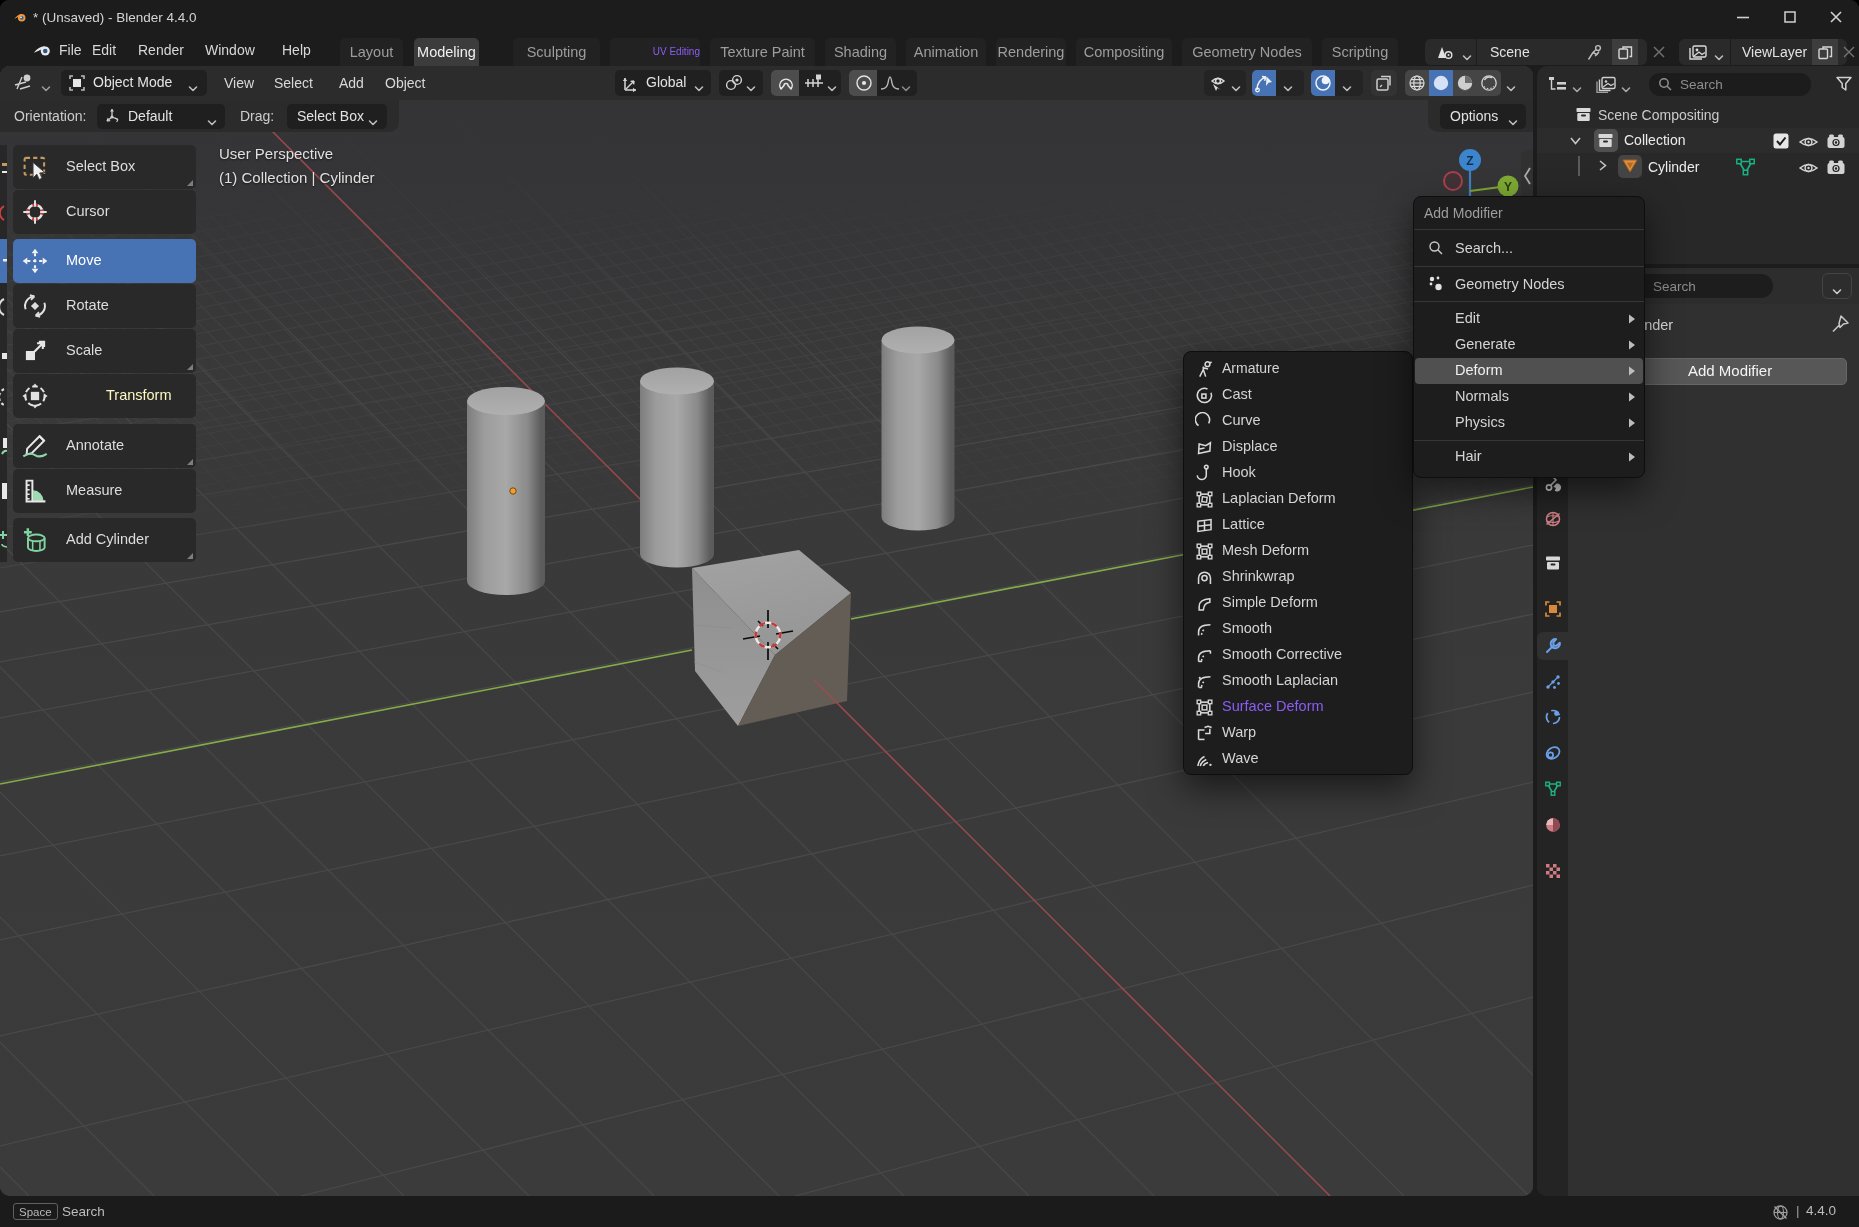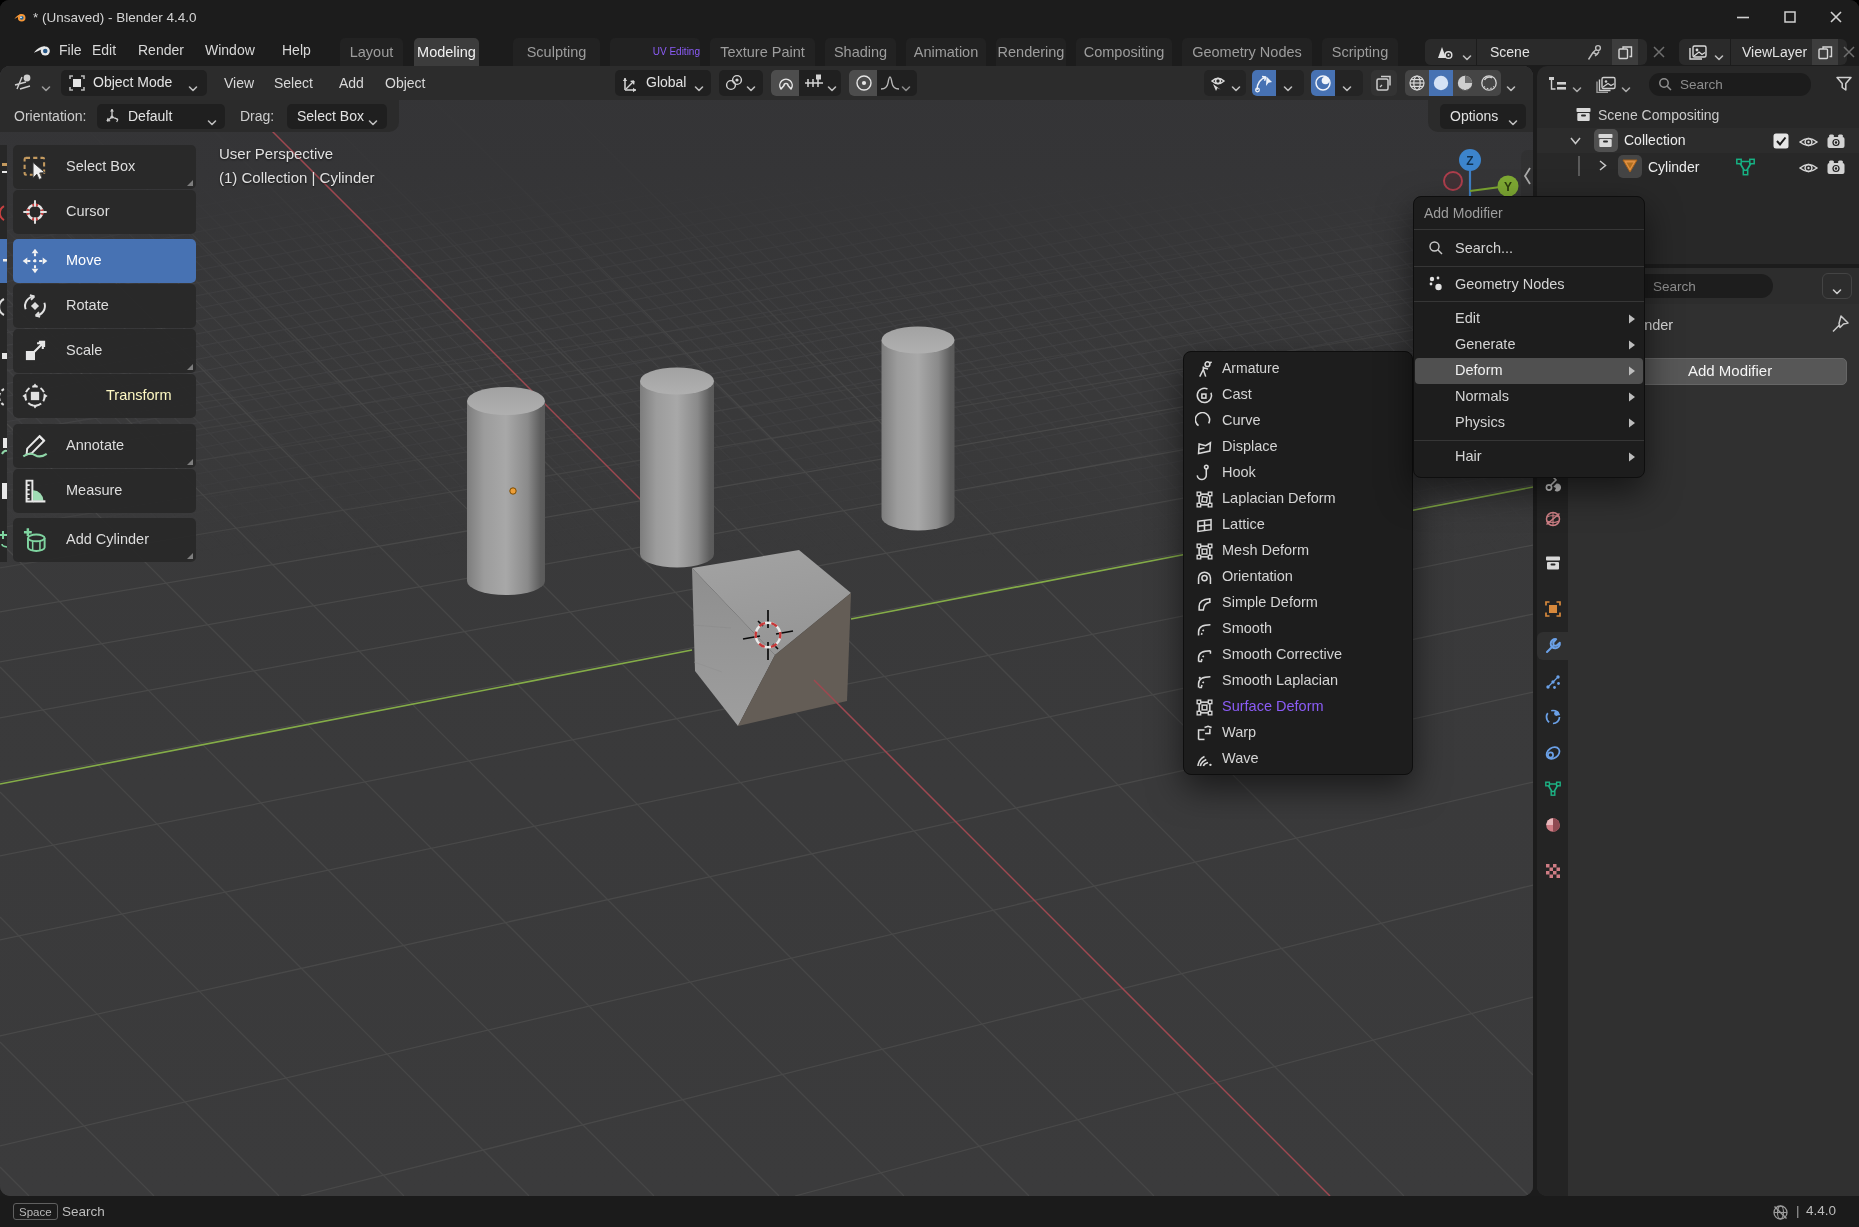--- a/index.html
+++ b/index.html
@@ -698,21 +698,21 @@
         <rect x="11.2" y="1.8" width="3" height="3"></rect>
         <rect x="1.8" y="11.2" width="3" height="3"></rect>
         <rect x="11.2" y="11.2" width="3" height="3"></rect>
       </g>
     </svg>
     <div class="abs txt" style="left:1222px;top:542px;font-size:14.5px;color:#d4d4d4;">Mesh Deform</div>
     <svg class="abs" style="left:1195px;top:568px" width="19" height="19" viewBox="0 0 16 16">
       <path d="M3,13.5 v-5 a5,5 0 0 1 10,0 v5" stroke="#d9d9d9" stroke-width="1.3" fill="none"></path>
       <circle cx="8" cy="8.5" r="2.2" stroke="#d9d9d9" stroke-width="1.3" fill="none"></circle>
     </svg>
-    <div class="abs txt" style="left:1222px;top:568px;font-size:14.5px;color:#d4d4d4;">Orientation</div>
+    <div class="abs txt" style="left:1222px;top:568px;font-size:14.5px;color:#d4d4d4;">Shrinkwrap</div>
     <svg class="abs" style="left:1195px;top:594px" width="19" height="19" viewBox="0 0 16 16">
       <path d="M3.5,13.5 v-3 Q3.5,4.5 12.5,4 l0,3 Q7.5,7.5 7,13.5 Z" stroke="#d9d9d9" stroke-width="1.3" fill="none"></path>
     </svg>
     <div class="abs txt" style="left:1222px;top:594px;font-size:14.5px;color:#d4d4d4;">Simple Deform</div>
     <svg class="abs" style="left:1195px;top:620px" width="19" height="19" viewBox="0 0 16 16">
       <path d="M3,13 L3,10 Q3,4 13,4" stroke="#d9d9d9" stroke-width="1.3" fill="none"></path>
       <path d="M5.5,12.5 Q6,9 8.5,7" stroke="#d9d9d9" stroke-width="1.3" fill="none" stroke-dasharray="1.6 1.6"></path>
     </svg>
     <div class="abs txt" style="left:1222px;top:620px;font-size:14.5px;color:#d4d4d4;">Smooth</div>
     <svg class="abs" style="left:1195px;top:646px" width="19" height="19" viewBox="0 0 16 16">

